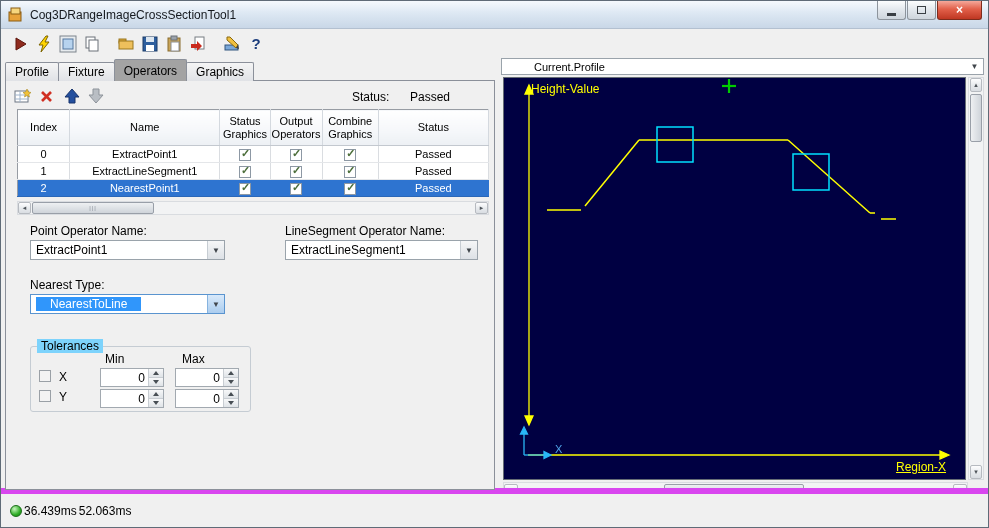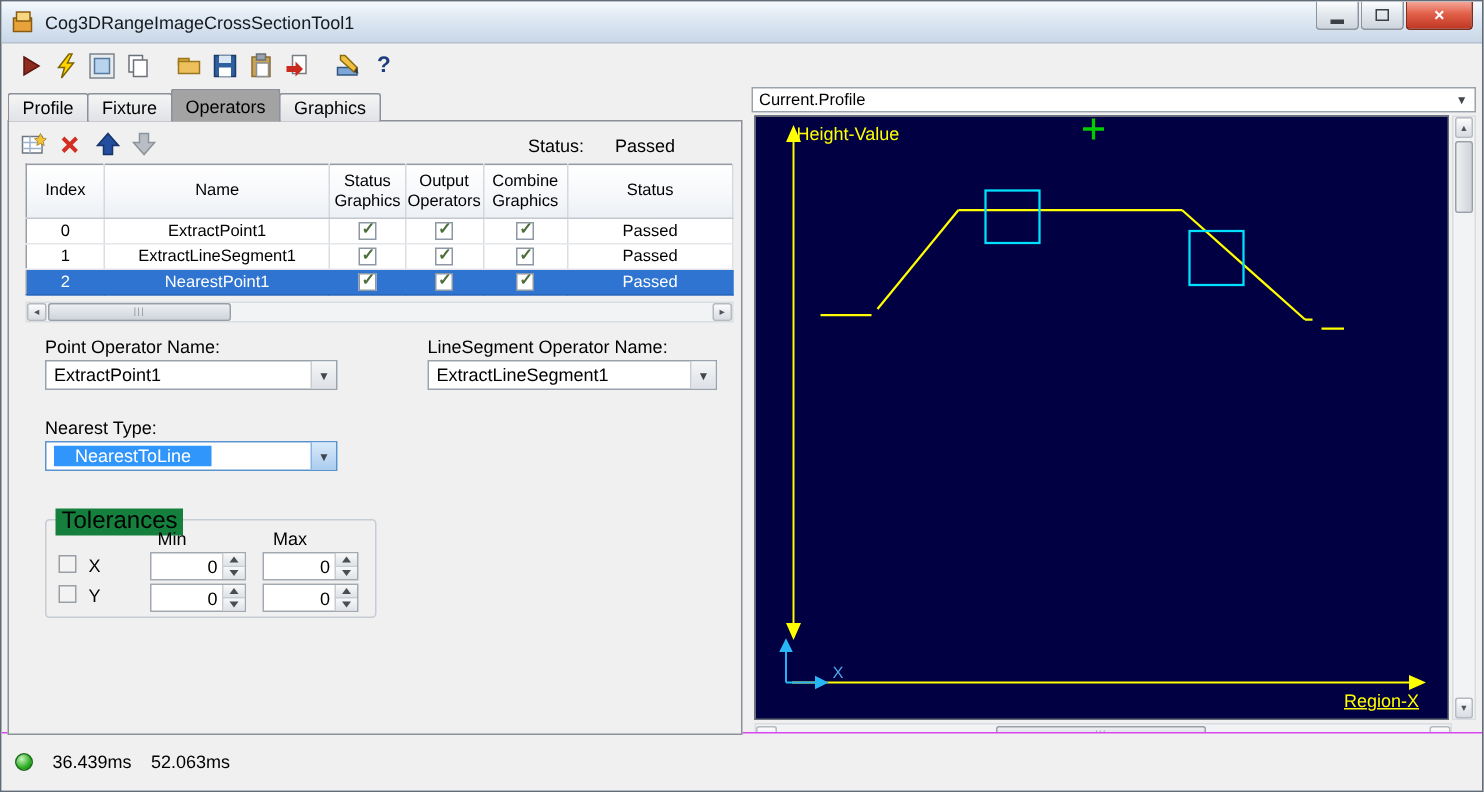--- a/index.html
+++ b/index.html
@@ -71,44 +71,44 @@
   
   .form-label { position:absolute; font-size:12px; white-space:nowrap; }
   .combo { position:absolute; height:20px; background:#fff; border:1px solid #9aa3ab; display:flex; align-items:center; }
   .combo .val { flex:1; padding:0 5px; font-size:12px; white-space:nowrap; overflow:hidden; }
   .combo .btn { width:17px; height:100%; border-left:1px solid #c7cdd3;
     background:linear-gradient(#f5f6f7,#dde1e6); display:flex; align-items:center; justify-content:center;
     font-size:8px; color:#40464c; }
   .combo.focused { border-color:#5a94cf; }
   .combo.focused .val span { background:#3096fb; color:#fff; padding:0 14px; }
   .combo.focused .btn { background:linear-gradient(#d8e9fa,#abcdef); border-left-color:#86b3df; }
-  .combo.slim { height:17px; }
+  .combo.slim { height:17px;padding-left:28px; }
   .combo.slim .val { font-size:11px; padding:0 4px; }
 
   .groupbox { position:absolute; border:1px solid #c5ccd3; border-radius:3px; }
-  .groupbox-caption { position:absolute; background:#15803d; padding:0 4px; font-size:16px; }
+  .groupbox-caption { position:absolute; background:#7dd3fc; padding:0 4px; font-size:12px; }
   .spinner { position:absolute; width:64px; height:19px; background:#fff; border:1px solid #a2a9b0; }
   .spinner .num { position:absolute; right:18px; top:2px; font-size:12px; }
   .spinner .btns { position:absolute; right:0; top:0; width:15px; height:100%; display:flex; flex-direction:column; }
   .spinner .sbtn { flex:1; border-left:1px solid #c8cdd2; background:linear-gradient(#f7f8f9,#dfe3e7);
     display:flex; align-items:center; justify-content:center; }
   .spinner .sbtn + .sbtn { border-top:1px solid #c8cdd2; }
   .tri-up { width:0; height:0; border-left:3px solid transparent; border-right:3px solid transparent; border-bottom:4px solid #474e54; }
   .tri-down { width:0; height:0; border-left:3px solid transparent; border-right:3px solid transparent; border-top:4px solid #474e54; }
 
   
   .right-panel { position:absolute; left:500px; top:57px; width:483px; height:440px; }
   .plot { position:absolute; left:2px; top:19px; width:463px; height:403px;
     border:1px solid #666d75; }
   .plot-label { position:absolute; color:#ffff00; font-size:12px; white-space:nowrap; }
   .origin-x-label { position:absolute; color:#4fa3e8; font-size:11px; }
 
   
   .statusbar { position:absolute; left:0; bottom:0; width:100%; height:39px; background:#f0f0f0;
-    border-top:1px solid #d946ef; display:flex; align-items:center; padding-left:9px; gap:13px; }
+    border-top:6px solid #d946ef; display:flex; align-items:center; padding-left:9px; gap:2px; }
   .led { width:12px; height:12px; border-radius:50%;
     background:radial-gradient(circle at 35% 30%, #c8f5be, #2fae26 60%, #157a12); border:1px solid #1b6e18; }
   .ms { font-size:12px; }
 </style>
 </head>
 <body>
 
 <div class="window">
 
   <div class="titlebar">

